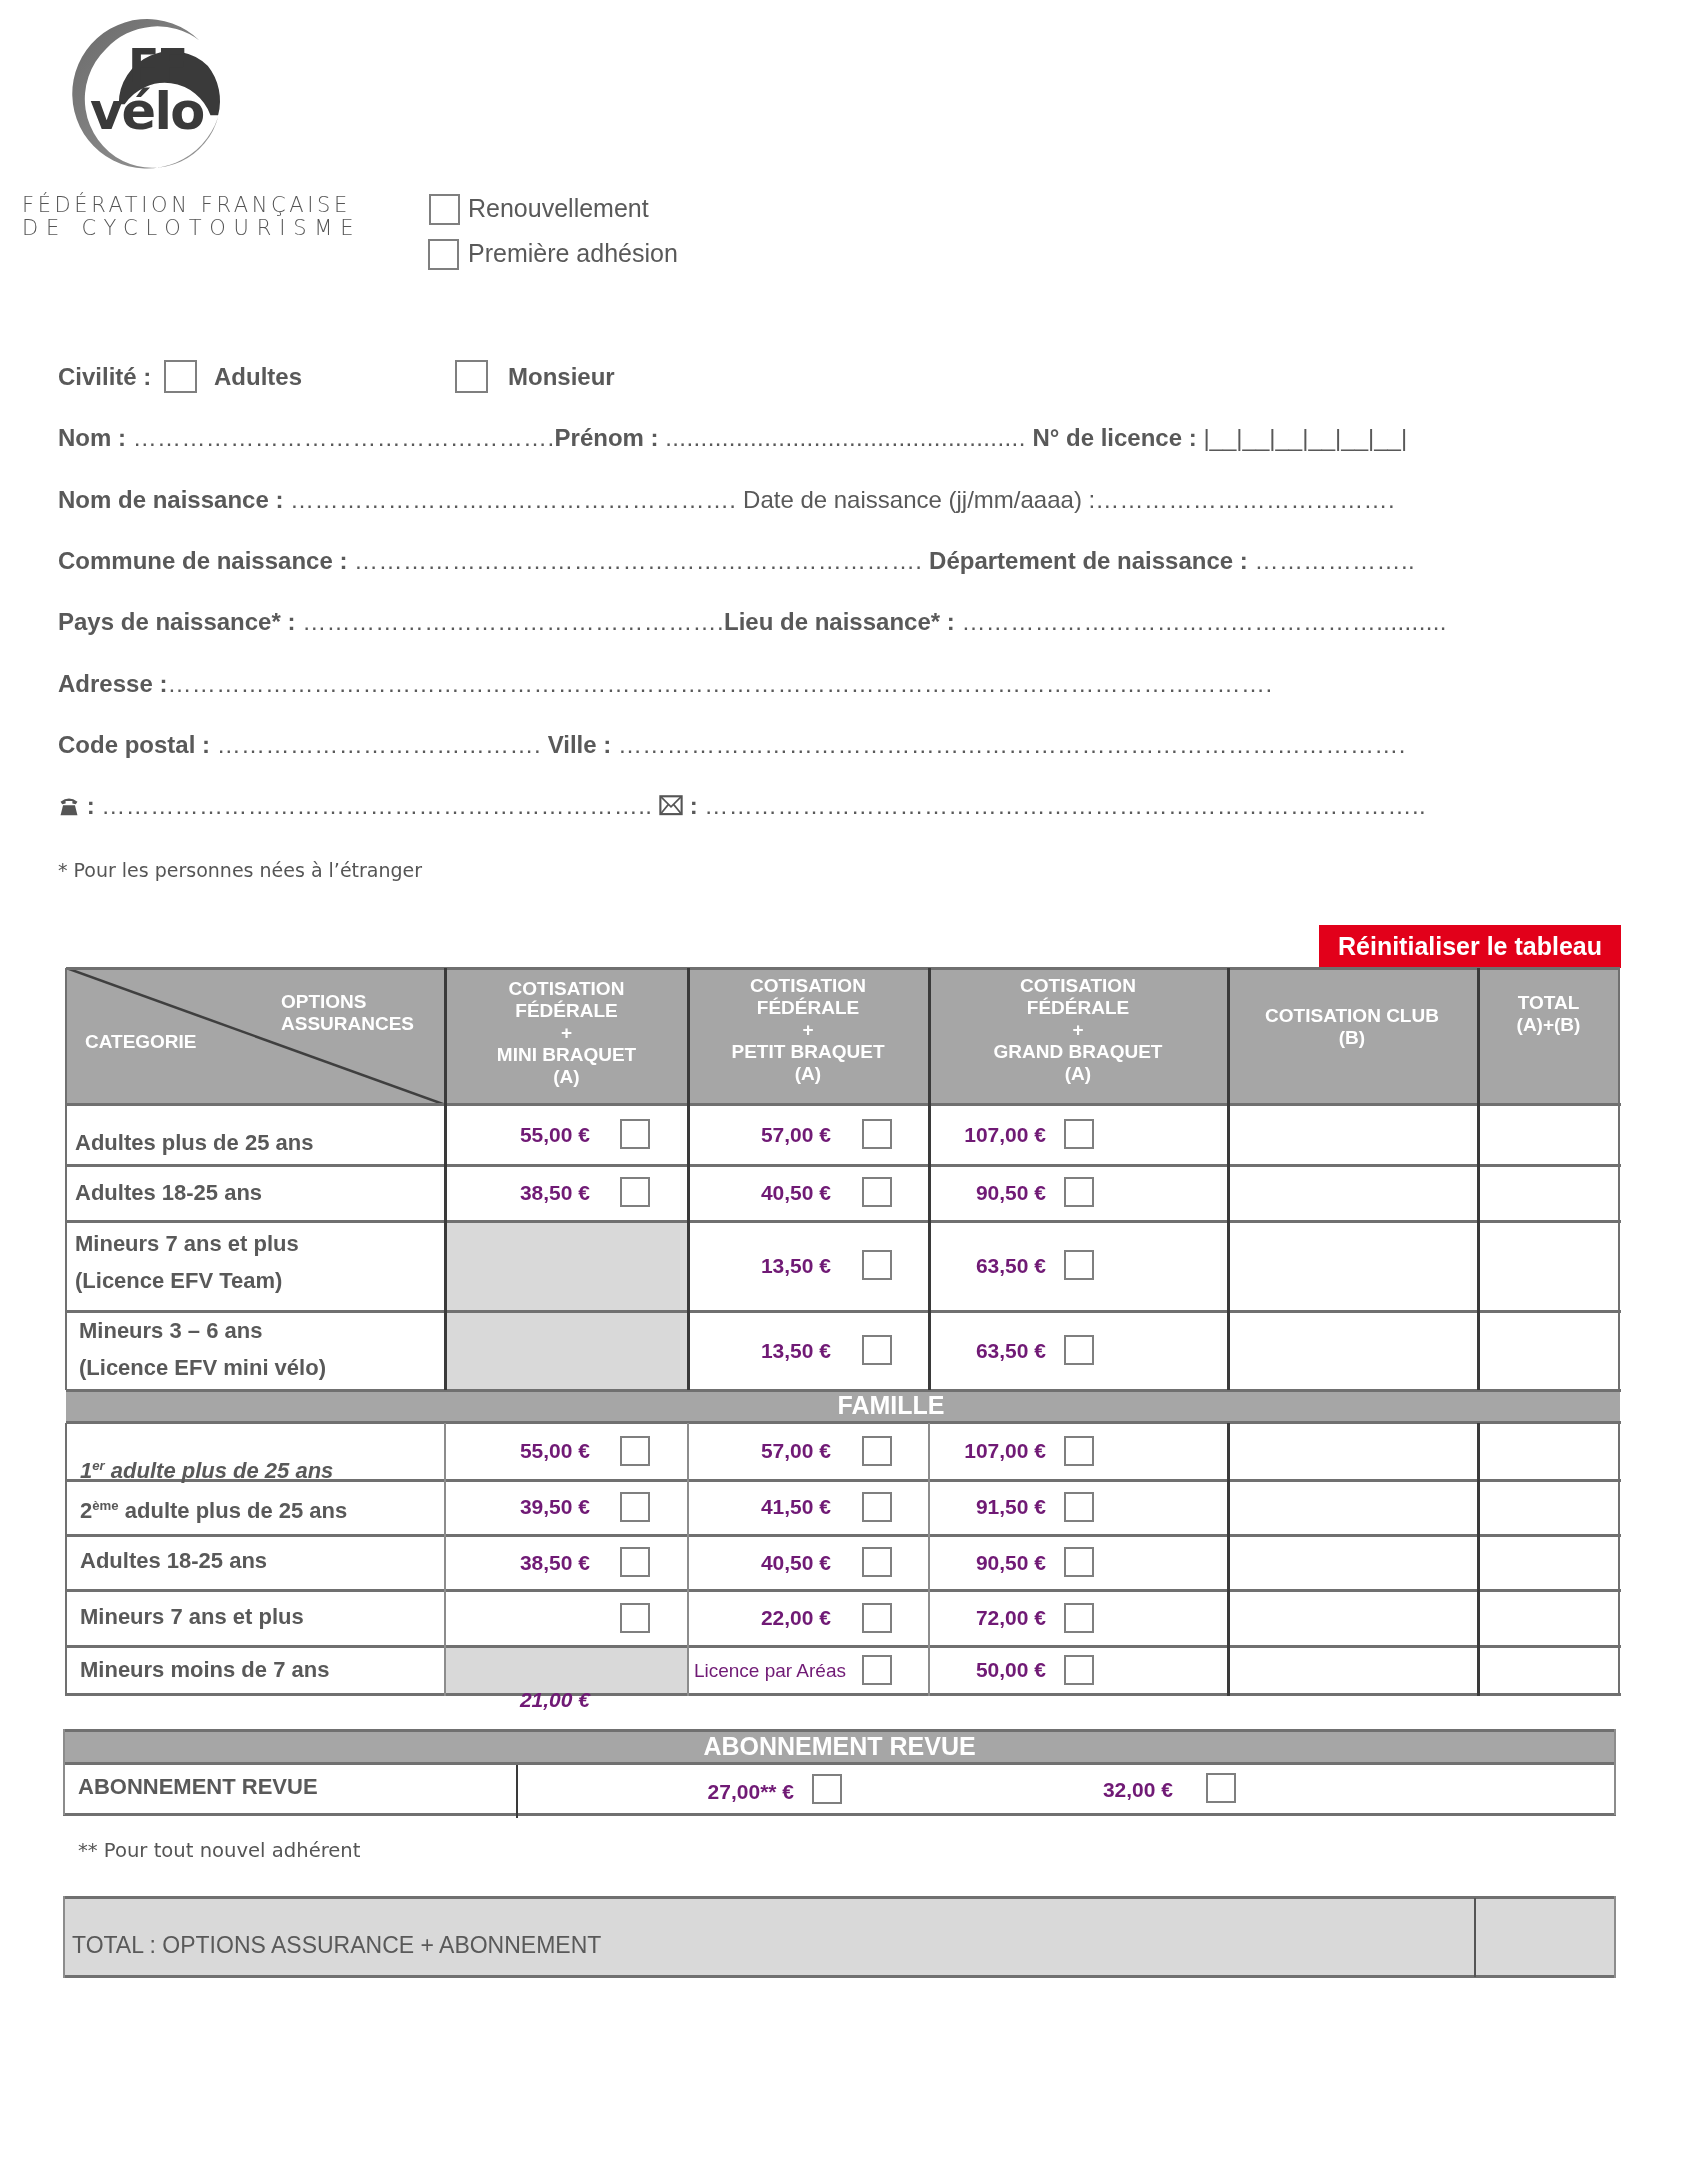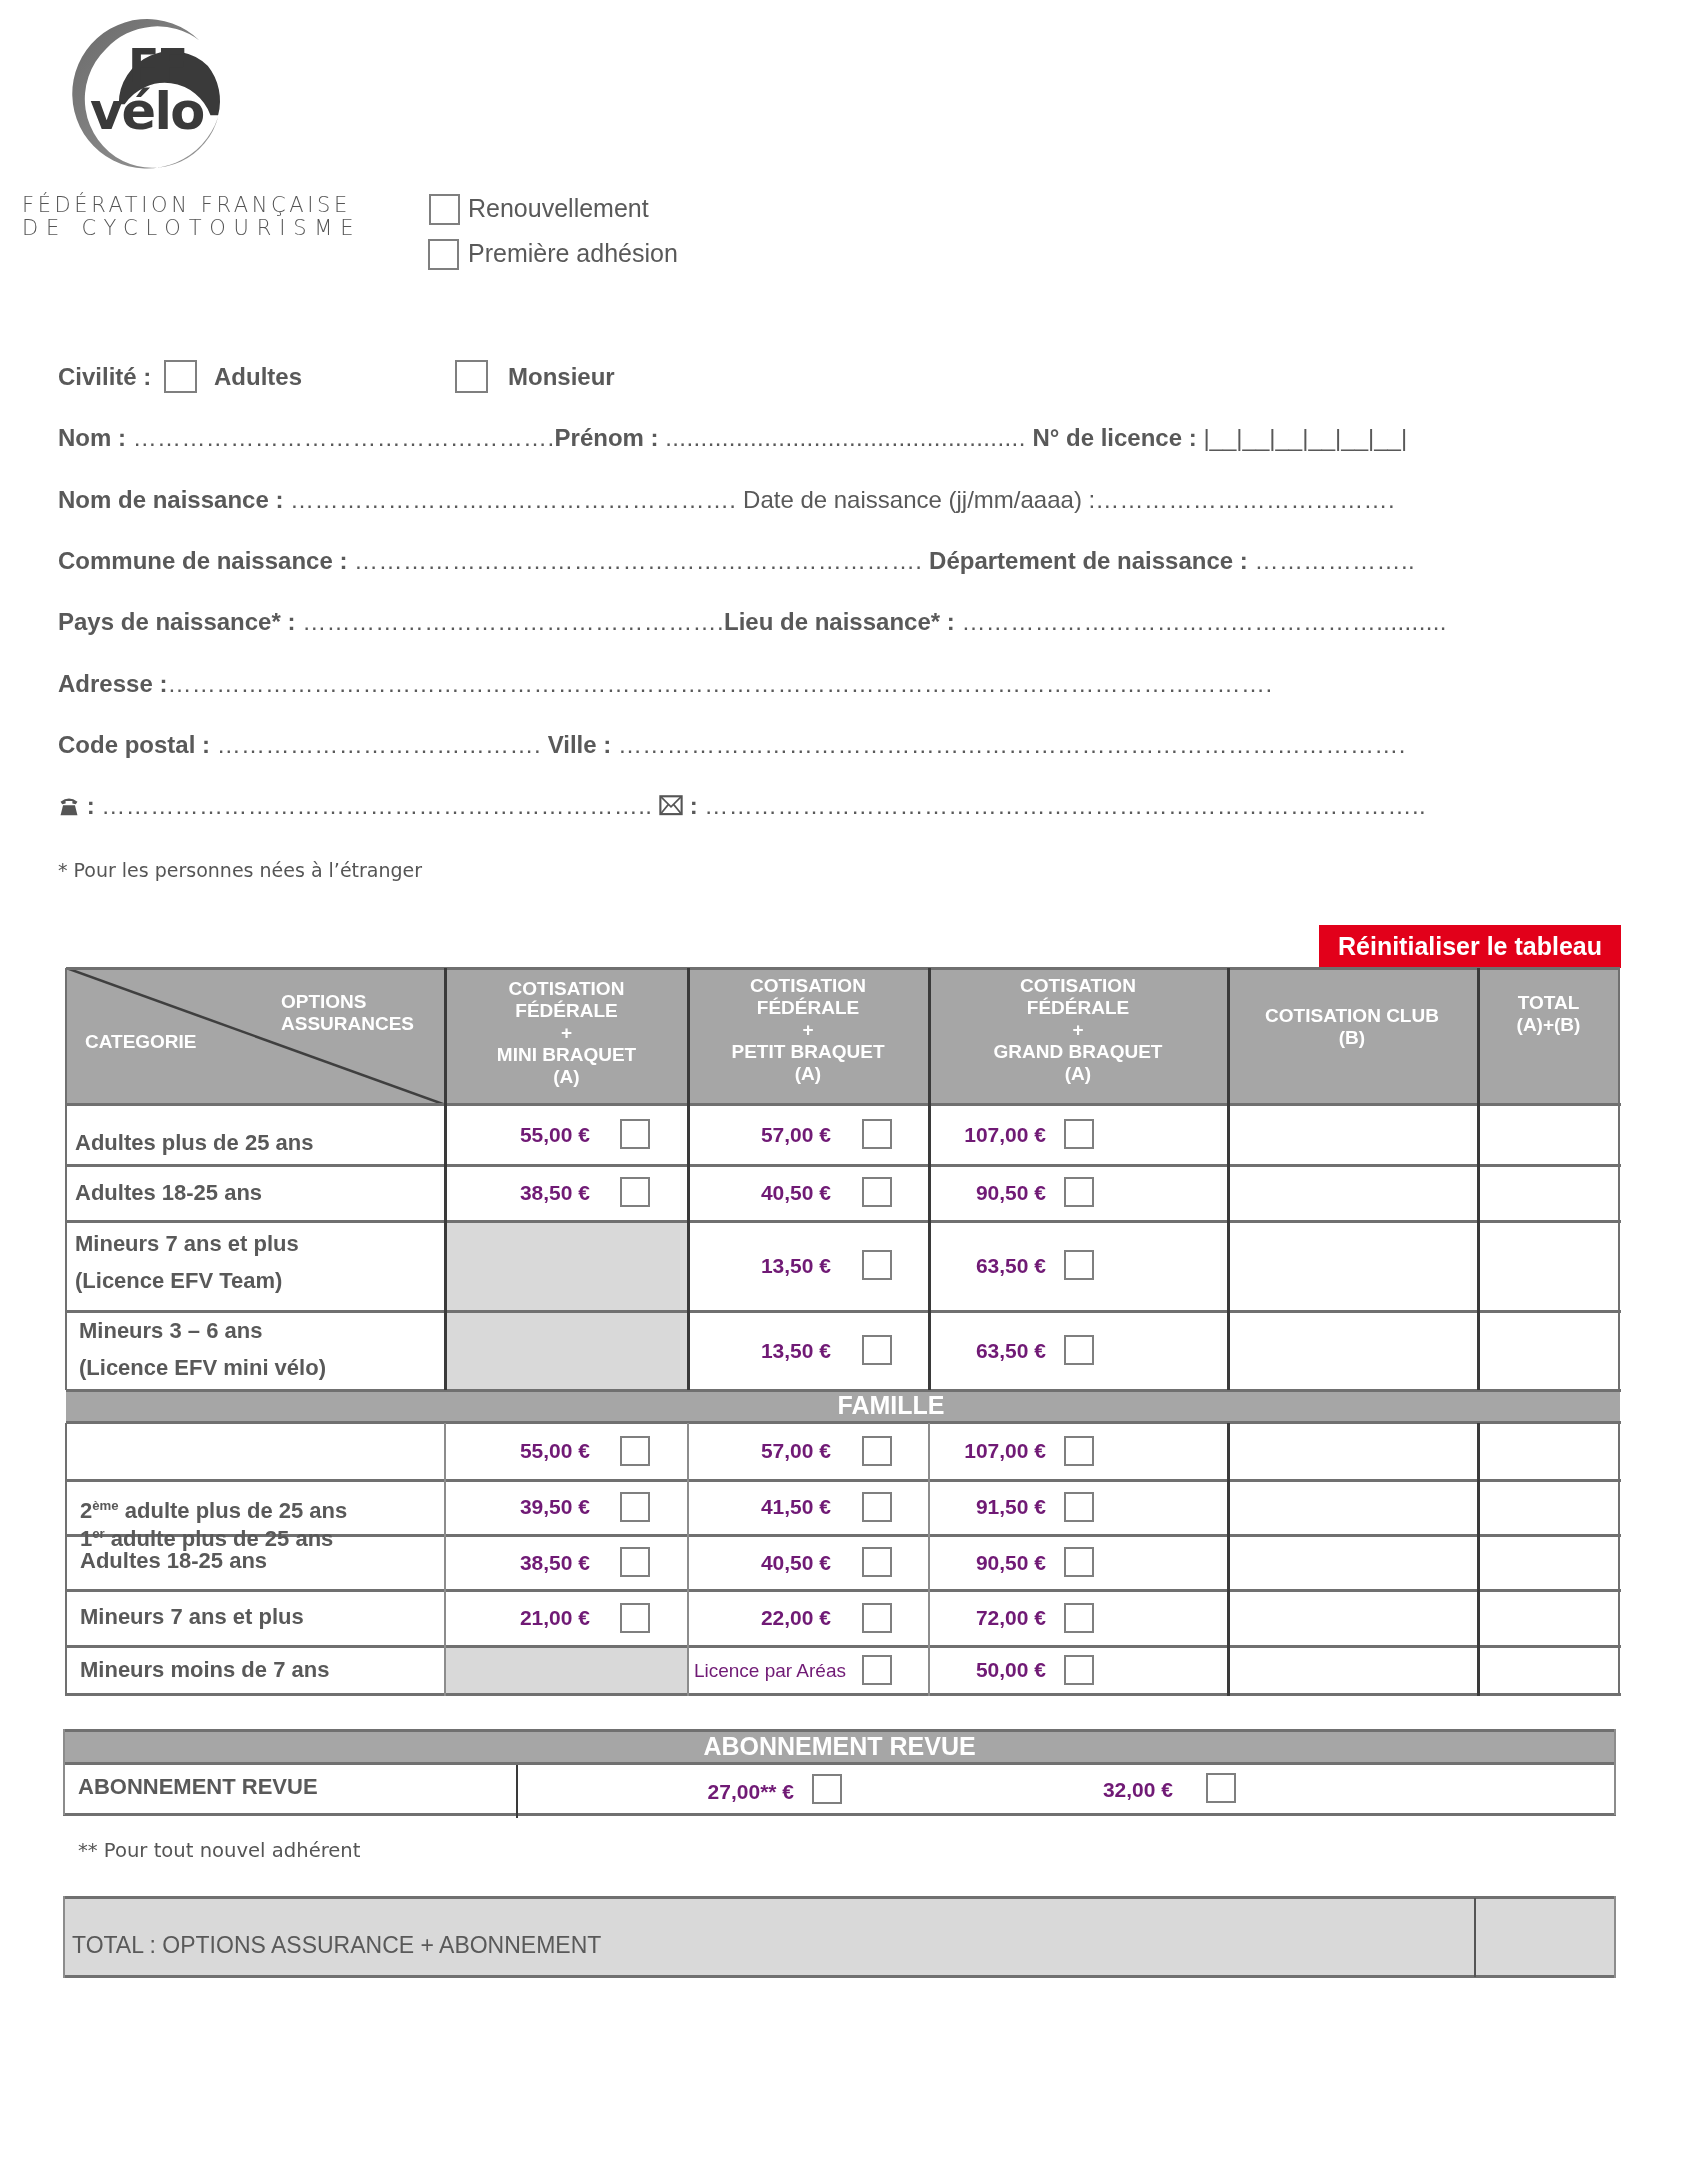--- a/index.html
+++ b/index.html
@@ -207,21 +207,21 @@
   <div class="cell-label" style="left:75px; top:1174px;">Adultes 18-25 ans</div>
   <div class="cell-label" style="left:75px; top:1225px;">
     <div>Mineurs 7 ans et plus</div>
     <div>(Licence EFV Team)</div>
   </div>
   <div class="cell-label" style="left:79px; top:1312px;">
     <div>Mineurs 3 – 6 ans</div>
     <div>(Licence EFV mini vélo)</div>
   </div>
 
-  <div class="cell-label" style="left:80px; top:1515px;"><span>1</span><sup>er</sup><span> adulte plus de 25 ans</span></div>
+  <div class="cell-label" style="left:80px; top:1447px;font-style:italic;"><span>1</span><sup>er</sup><span> adulte plus de 25 ans</span></div>
   <div class="cell-label" style="left:80px; top:1487px;"><span>2</span><sup>ème</sup><span> adulte plus de 25 ans</span></div>
   <div class="cell-label" style="left:80px; top:1542px;">Adultes 18-25 ans</div>
   <div class="cell-label" style="left:80px; top:1598px;">Mineurs 7 ans et plus</div>
   <div class="cell-label" style="left:80px; top:1651px;">Mineurs moins de 7 ans</div>
 
   <div id="prices">
       <div class="price" style="left: 445px; top: 1123px;">55,00 €</div>
       <div class="cb cb-sm" style="left: 620px; top: 1119px;"></div>
       <div class="price" style="left: 686px; top: 1123px;">57,00 €</div>
       <div class="cb cb-sm" style="left: 862px; top: 1119px;"></div>
@@ -252,21 +252,21 @@
       <div class="price" style="left: 686px; top: 1495px;">41,50 €</div>
       <div class="cb cb-sm" style="left: 862px; top: 1492px;"></div>
       <div class="price" style="left: 901px; top: 1495px;">91,50 €</div>
       <div class="cb cb-sm" style="left: 1064px; top: 1492px;"></div>
       <div class="price" style="left: 445px; top: 1551px;">38,50 €</div>
       <div class="cb cb-sm" style="left: 620px; top: 1547px;"></div>
       <div class="price" style="left: 686px; top: 1551px;">40,50 €</div>
       <div class="cb cb-sm" style="left: 862px; top: 1547px;"></div>
       <div class="price" style="left: 901px; top: 1551px;">90,50 €</div>
       <div class="cb cb-sm" style="left: 1064px; top: 1547px;"></div>
-      <div class="price" style="left: 445px; top: 1606px;">21,00 €</div>
+      <div class="price" style="left: 445px; top: 1688px; font-style: italic;">21,00 €</div>
       <div class="cb cb-sm" style="left: 620px; top: 1603px;"></div>
       <div class="price" style="left: 686px; top: 1606px;">22,00 €</div>
       <div class="cb cb-sm" style="left: 862px; top: 1603px;"></div>
       <div class="price" style="left: 901px; top: 1606px;">72,00 €</div>
       <div class="cb cb-sm" style="left: 1064px; top: 1603px;"></div>
       <div class="price" style="left: 693px; top: 1660px; font-weight: normal; font-size: 19px; width: 153px;">Licence par Aréas</div>
       <div class="cb cb-sm" style="left: 862px; top: 1655px;"></div>
       <div class="price" style="left: 901px; top: 1658px;">50,00 €</div>
       <div class="cb cb-sm" style="left: 1064px; top: 1655px;"></div>
     </div>

